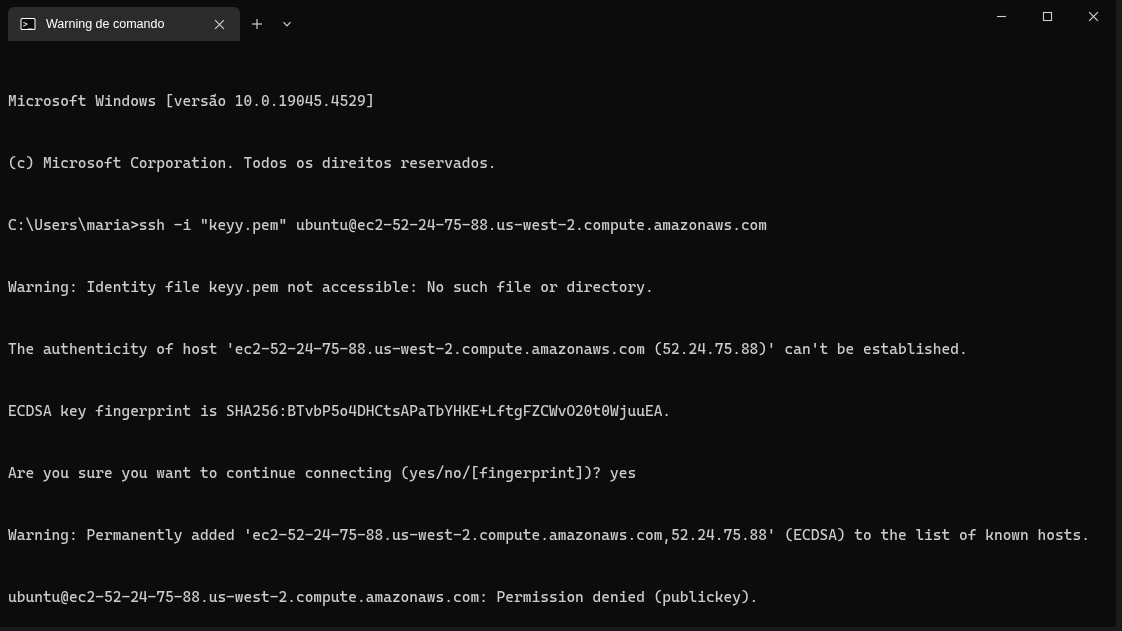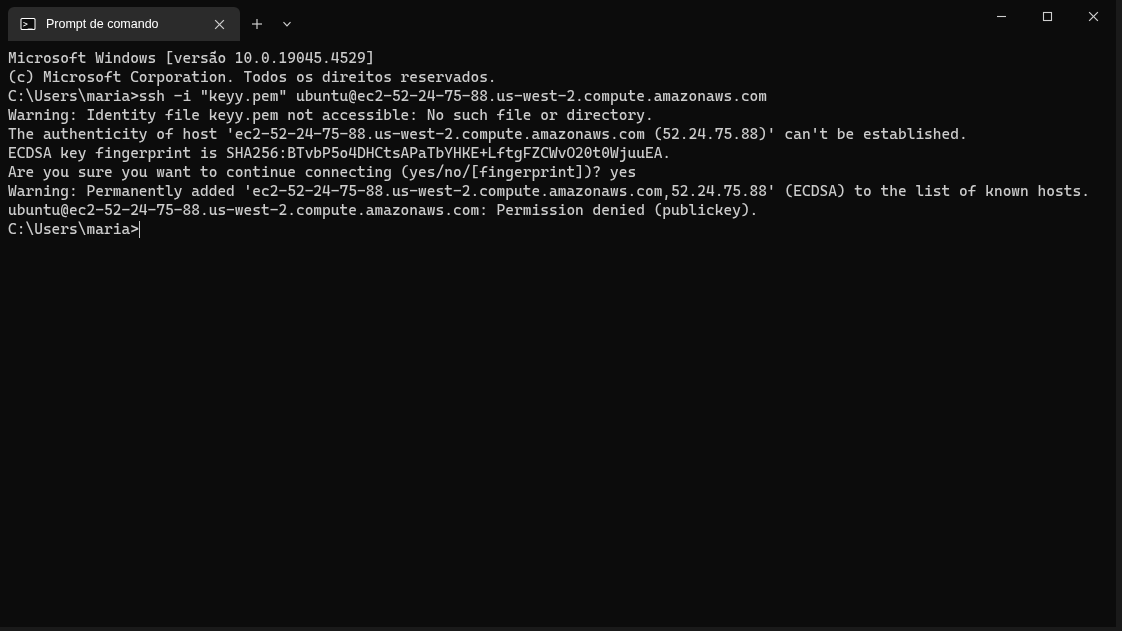--- a/index.html
+++ b/index.html
@@ -41,41 +41,41 @@
   .win-btn {
     width: 46px; height: 32px; display: flex; align-items: center; justify-content: center;
     color: #cfcfcf; cursor: pointer;
   }
   .terminal {
     flex: 1 1 auto; background: #0c0c0c; color: #cccccc;
     font-family: "Cascadia Mono", Consolas, "Courier New", monospace;
     font-size: 14.9px; line-height: 19px; padding: 6px 8px 8px 8px;
     white-space: pre-wrap; word-break: break-all; overflow: hidden;
   }
-  .line { display: block; }
+  .line { display: block; margin-top: 43px; }
   .cursor {
     display: inline-block; width: 1.5px; height: 17px; background: #cccccc;
     vertical-align: text-bottom; margin-left: 0px; transform: translateY(1px);
   }
 </style>
 </head>
 <body>
 
 <div class="window">
   <div class="titlebar">
     <div class="tabs-area">
       <div class="tab">
         <span class="tab-icon">
           <svg width="16" height="16" viewBox="0 0 16 16">
             <rect x="0.5" y="2" width="15" height="12" rx="1.5" fill="#ffffff" stroke="#ffffff" stroke-width="0"></rect>
             <rect x="1.5" y="3" width="13" height="10" rx="0.8" fill="#0c0c0c"></rect>
             <text x="3" y="10.5" font-family="Consolas,monospace" font-size="8" fill="#ffffff">&gt;_</text>
           </svg>
         </span>
-        <span class="tab-title">Prompt de comando</span>
+        <span class="tab-title">Warning de comando</span>
         <span class="tab-close">
           <svg width="11" height="11" viewBox="0 0 10 10">
             <line x1="1" y1="1" x2="9" y2="9" stroke="currentColor" stroke-width="1.1"></line>
             <line x1="9" y1="1" x2="1" y2="9" stroke="currentColor" stroke-width="1.1"></line>
           </svg>
         </span>
       </div>
       <div class="tab-actions">
         <div class="tb-btn">
           <svg width="12" height="12" viewBox="0 0 12 12">

